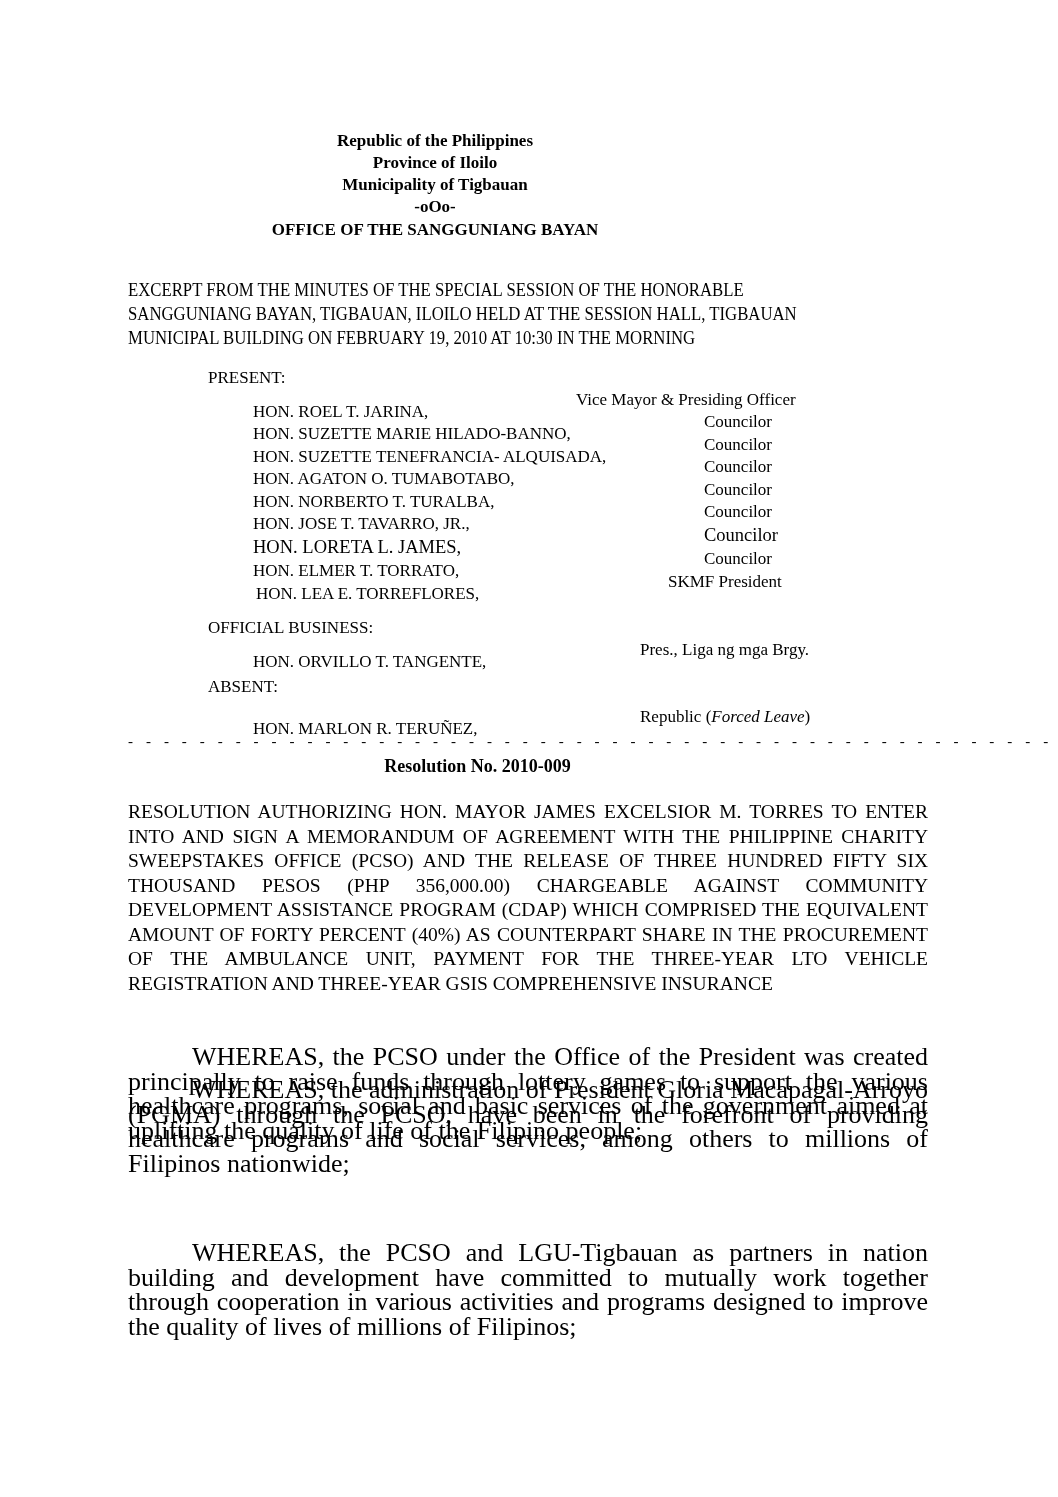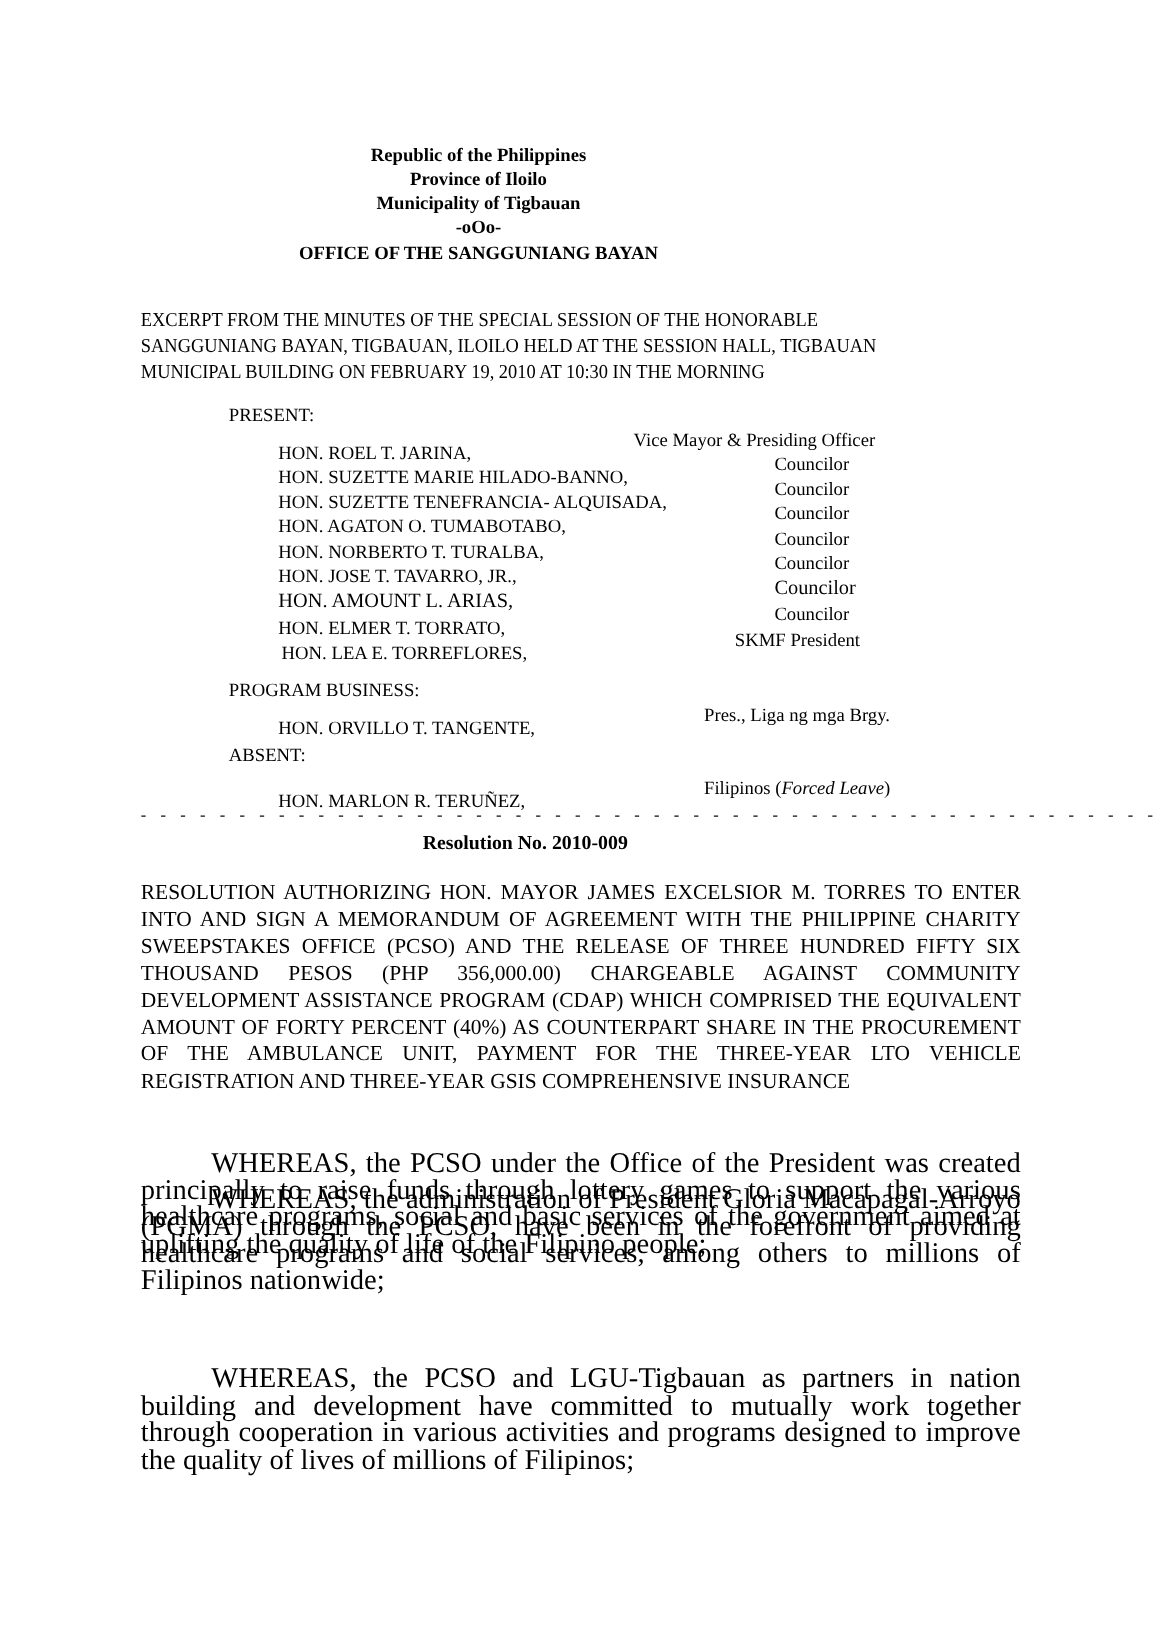--- a/index.html
+++ b/index.html
@@ -60,42 +60,42 @@
   </div>
   <div class="row" style="top:479px">
     <span class="name">HON. NORBERTO T. TURALBA,</span>
     <span class="role" style="left:480px">Councilor</span>
   </div>
   <div class="row" style="top:501px">
     <span class="name">HON. JOSE T. TAVARRO, JR.,</span>
     <span class="role" style="left:480px">Councilor</span>
   </div>
   <div class="row" style="top:524px; font-size:18.5px">
-    <span class="name">HON. AMOUNT L. ARIAS,</span>
+    <span class="name">HON. LORETA L. JAMES,</span>
     <span class="role" style="left:480px">Councilor</span>
   </div>
   <div class="row" style="top:548px">
     <span class="name">HON. ELMER T. TORRATO,</span>
     <span class="role" style="left:480px">Councilor</span>
   </div>
   <div class="row" style="top:571px; left:227px">
     <span class="name">HON. LEA E. TORREFLORES,</span>
     <span class="role" style="left:441px">SKMF President</span>
   </div>
 
-  <div class="sec-label" style="top:617px">PROGRAM BUSINESS:</div>
+  <div class="sec-label" style="top:617px">OFFICIAL BUSINESS:</div>
   <div class="row" style="top:639px">
     <span class="name">HON. ORVILLO T. TANGENTE,</span>
     <span class="role" style="left:416px">Pres., Liga ng mga Brgy.</span>
   </div>
 
   <div class="sec-label" style="top:676px">ABSENT:</div>
   <div class="row" style="top:706px">
     <span class="name">HON. MARLON R. TERUÑEZ,</span>
-    <span class="role" style="left:416px"><span>Filipinos (</span><em>Forced  Leave</em><span>)</span></span>
+    <span class="role" style="left:416px"><span>Republic (</span><em>Forced  Leave</em><span>)</span></span>
   </div>
 </div>
 
 <div class="dashline">- - - - - - - - - - - - - - - - - - - - - - - - - - - - - - - - - - - - - - - - - - - - - - - - - - - - - - - - - - - - - - - - -</div>
 
 <div class="res-no">Resolution No. 2010-009</div>
 
 <div class="res-title">RESOLUTION AUTHORIZING HON. MAYOR JAMES EXCELSIOR M. TORRES TO ENTER INTO AND SIGN A MEMORANDUM OF AGREEMENT WITH THE PHILIPPINE CHARITY SWEEPSTAKES OFFICE (PCSO) AND THE RELEASE OF THREE HUNDRED FIFTY SIX THOUSAND PESOS (PHP 356,000.00) CHARGEABLE AGAINST COMMUNITY DEVELOPMENT ASSISTANCE PROGRAM (CDAP) WHICH COMPRISED THE EQUIVALENT AMOUNT OF FORTY PERCENT (40%) AS COUNTERPART SHARE IN THE PROCUREMENT OF THE AMBULANCE UNIT, PAYMENT FOR THE THREE-YEAR LTO VEHICLE REGISTRATION AND THREE-YEAR GSIS COMPREHENSIVE INSURANCE</div>
 
 <div class="para" style="top:1045px">WHEREAS, the PCSO under the Office of the President  was created principally to raise funds through lottery games to support the various healthcare programs, social and basic services of the government aimed  at uplifting the quality of life  of the Filipino people;</div>

